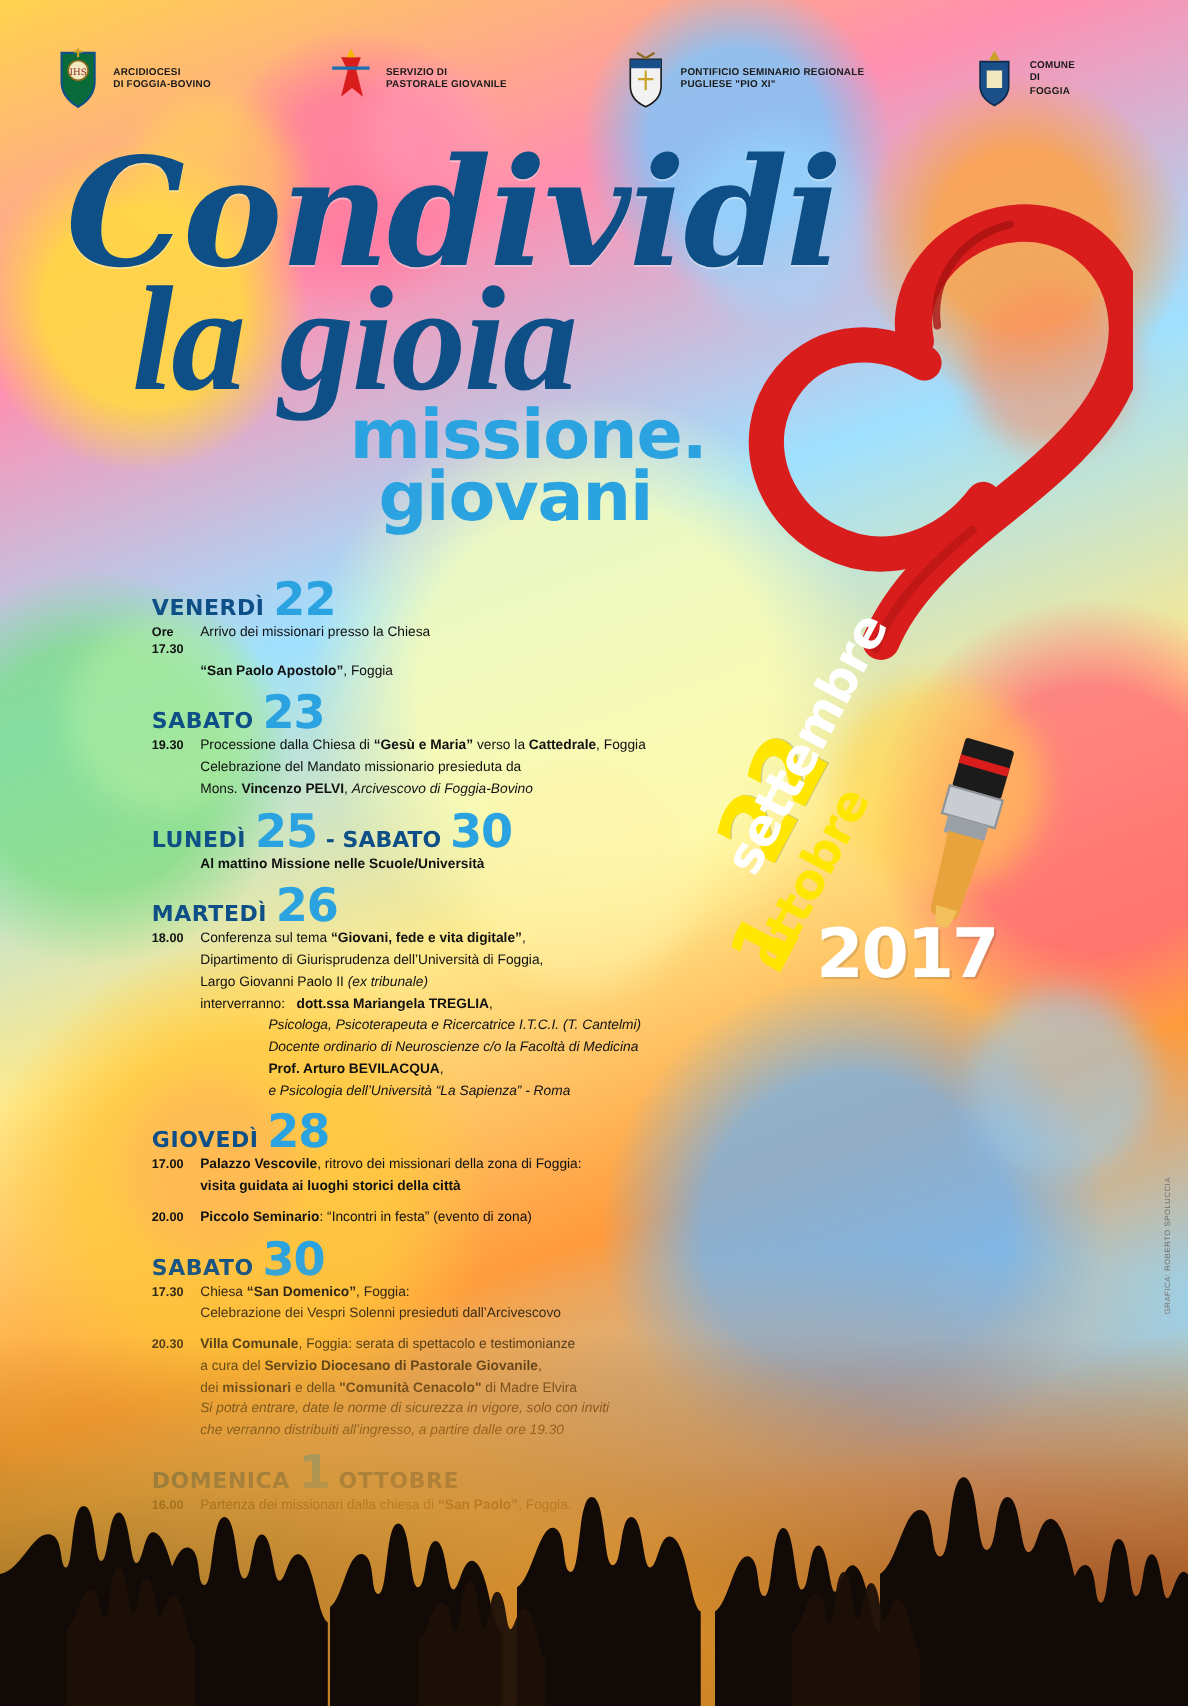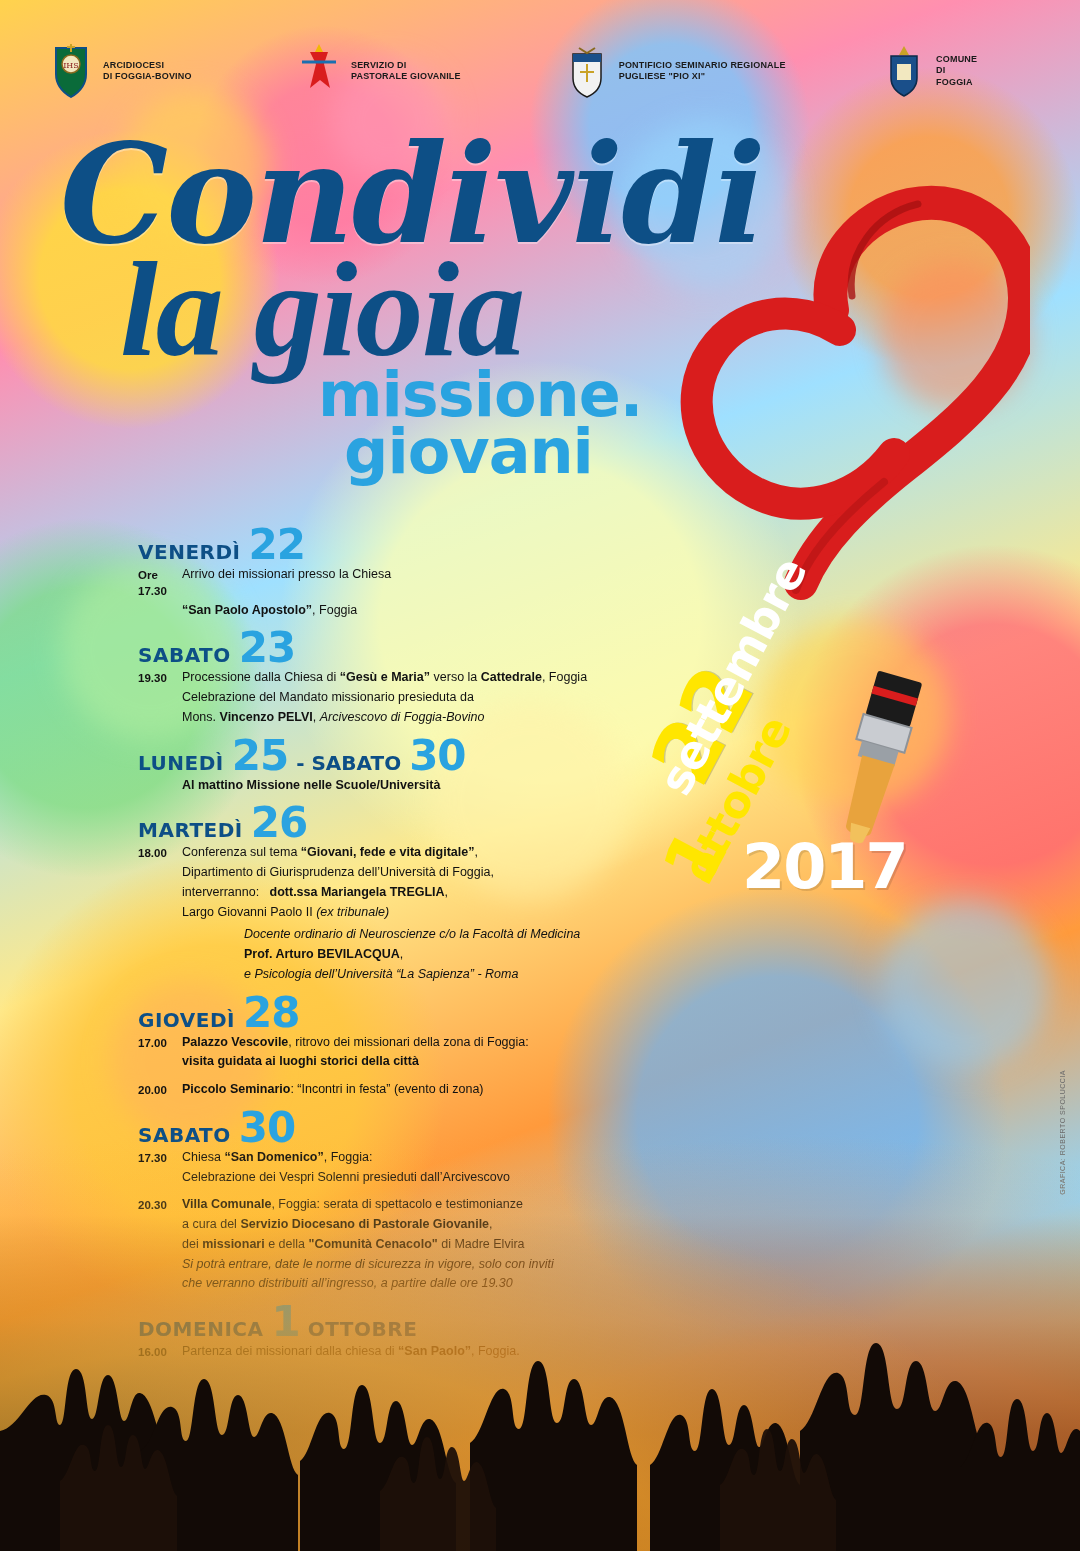--- a/index.html
+++ b/index.html
@@ -263,28 +263,29 @@
         <div class="row">
           <div class="time">18.00</div>
           <div class="txt">Conferenza sul tema <b>“Giovani, fede e vita digitale”</b>,</div>
         </div>
         <div class="row">
           <div class="time"></div>
           <div class="txt">Dipartimento di Giurisprudenza dell’Università di Foggia,</div>
         </div>
         <div class="row">
           <div class="time"></div>
+          <div class="txt">Largo Giovanni Paolo II <i>(ex tribunale)</i></div>
+        </div>
+        <div class="row">
+          <div class="time"></div>
           <div class="txt">interverranno:&nbsp;&nbsp; <b>dott.ssa Mariangela TREGLIA</b>,</div>
         </div>
-        <div class="row">
-          <div class="time"></div>
-          <div class="txt">Largo Giovanni Paolo II <i>(ex tribunale)</i></div>
-        </div>
         <div class="row ">
           <div class="time"></div>
+          <div class="txt" style="margin-left: 62px;"><i>Psicologa, Psicoterapeuta e Ricercatrice I.T.C.I. (T. Cantelmi)</i></div>
         </div>
         <div class="row ">
           <div class="time"></div>
           <div class="txt" style="margin-left: 62px;"><i>Docente ordinario di Neuroscienze c/o la Facoltà di Medicina</i></div>
         </div>
         <div class="row ">
           <div class="time"></div>
           <div class="txt" style="margin-left: 62px;"><b>Prof. Arturo BEVILACQUA</b>,</div>
         </div>
         <div class="row ">

